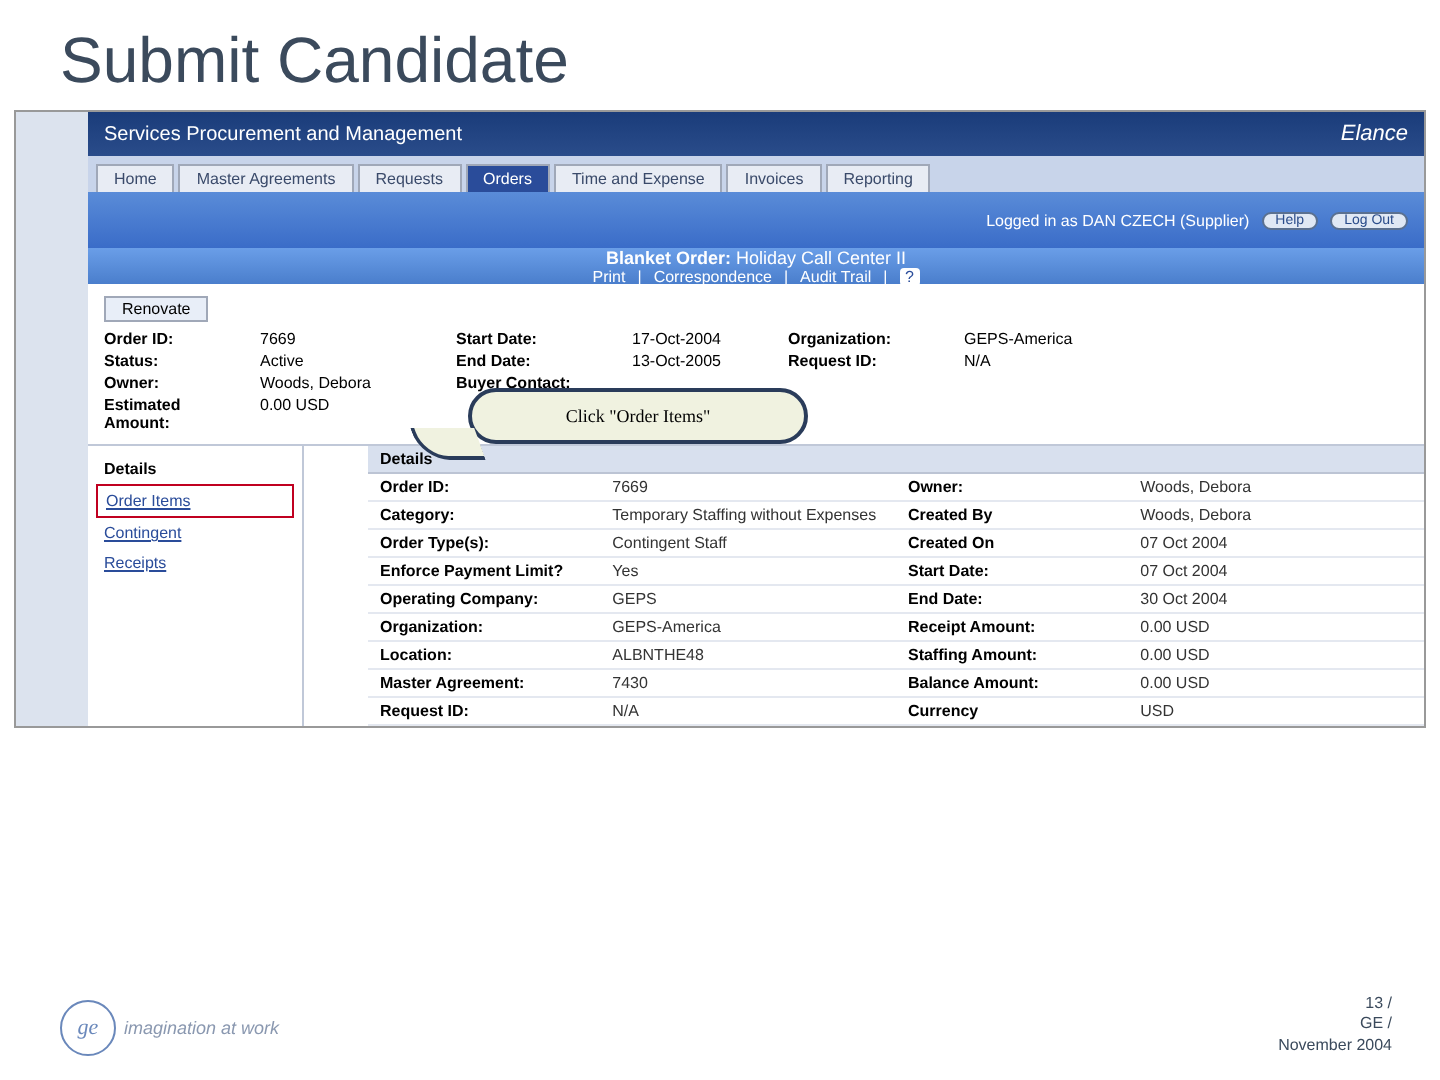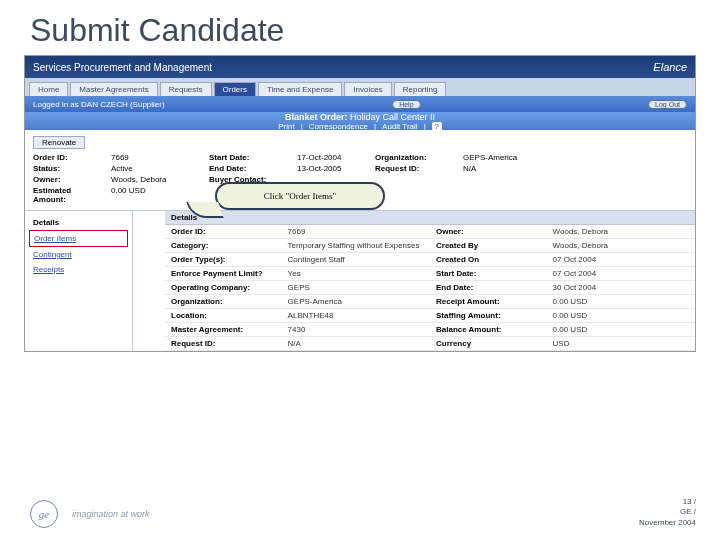--- a/index.html
+++ b/index.html
@@ -1,23 +1,23 @@
 <!DOCTYPE html>
 <html><head>
 <meta charset="utf-8">
 <style>
   * { box-sizing: border-box; margin: 0; padding: 0; }
   body { font-family: Arial, Helvetica, sans-serif; width: 720px; height: 540px; background: #fff; position: relative; }
   .slide-title { font-size: 32px; font-weight: 300; color: #3b4a5c; padding: 12px 0 6px 30px; font-family: 'Segoe UI', Arial, sans-serif; }
-  .app-window { margin: 0 24px; border: 1px solid #999; background: #dce3ee; font-size: 9px; color: #000; }
+  .app-window { margin: 0 7px; border: 1px solid #999; background: #dce3ee; font-size: 9px; color: #000; padding-left: 36px; }
   .app-header { background: linear-gradient(#1a3c7a, #2a4c8a); color: #fff; height: 22px; display: flex; align-items: center; justify-content: space-between; padding: 0 8px; font-size: 10px; }
   .tab-bar { background: #c8d4ea; height: 18px; display: flex; align-items: flex-end; padding-left: 4px; gap: 2px; }
   .tab { background: #e8ecf4; padding: 2px 8px; font-size: 8px; color: #3a4a6a; border: 1px solid #a0a8b8; border-bottom: none; cursor: pointer; }
   .tab.active { background: #2a4c9a; color: #fff; }
-  .sub-bar { background: linear-gradient(#5a8cd8, #3a6cc8); height: 16px; display: flex; justify-content: space-between; align-items: center; padding: 0 8px; gap: 6px; }
+  .sub-bar { background: linear-gradient(#5a8cd8, #3a6cc8); height: 28px; display: flex; justify-content: flex-end; align-items: center; padding: 0 8px; gap: 6px; }
   .sub-bar-text { color: #fff; font-size: 8px; }
   .sub-btn { background: #e0e8f4; border: 1px solid #5a7090; padding: 0 6px; font-size: 7px; border-radius: 6px; color: #2a4c8a; cursor: pointer; }
   .order-header-bar { background: linear-gradient(#6a9ee8, #4a7ecc); color: #fff; height: 18px; display: flex; align-items: center; justify-content: space-between; padding: 0 8px; font-size: 9px; flex-direction: column; }
   .order-header-right { display: flex; gap: 6px; font-size: 8px; }
   .order-header-right span { color: #fff; }
   .summary { background: #fff; padding: 6px 8px; position: relative; border-bottom: 1px solid #c0c8d8; }
   .small-btn { display: inline-block; background: #e8eef8; border: 1px solid #a0a8b8; padding: 1px 8px; font-size: 8px; cursor: pointer; margin-bottom: 4px; }
   .summary-grid { display: grid; grid-template-columns: 70px 90px 80px 70px 80px 60px; gap: 2px 8px; font-size: 8px; }
   .lbl { font-weight: 700; }
   .callout { position: absolute; left: 190px; top: 52px; width: 170px; height: 28px; background: #f0f2e0; border: 2px solid #2a3c5a; border-radius: 14px; display: flex; align-items: center; justify-content: center; font-size: 9px; font-family: 'Comic Sans MS', cursive; color: #000; z-index: 5; }
@@ -27,21 +27,21 @@
   .side-item { padding: 3px 4px; font-size: 8px; color: #2a4c9a; cursor: pointer; text-decoration: underline; }
   .side-item.sel { font-weight: 700; color: #000; text-decoration: none; }
   .side-item.highlight { border: 1.5px solid #c00020; }
   .details-main { flex: 1; }
   .details-title-bar { background: #d8e0ee; padding: 2px 6px; font-size: 8px; font-weight: 700; border-bottom: 1px solid #bcc4d4; }
   .details-table { width: 100%; border-collapse: collapse; font-size: 8px; }
   .details-table td { padding: 2px 6px; border-bottom: 1px solid #e4e8f0; }
   .details-table td:nth-child(1), .details-table td:nth-child(3) { font-weight: 700; width: 22%; }
   .details-table td:nth-child(2), .details-table td:nth-child(4) { width: 28%; color: #333; }
   .footer { position: absolute; bottom: 12px; left: 30px; right: 24px; display: flex; justify-content: space-between; align-items: flex-end; }
-  .footer-left { display: flex; align-items: center; gap: 14px; }
+  .footer-left { display: flex; align-items: center; gap: 4px; }
   .ge-logo { width: 28px; height: 28px; border-radius: 50%; border: 1.5px solid #6a88bb; display: flex; align-items: center; justify-content: center; color: #6a88bb; font-size: 11px; font-family: serif; font-style: italic; }
   .footer-tag { font-size: 9px; color: #8a98b0; font-style: italic; }
   .footer-right { text-align: right; font-size: 8px; color: #3b4a5c; line-height: 1.3; }
 </style>
 </head>
 <body>
 
 <div class="slide-title">Submit Candidate</div>
 
 <div class="app-window">

